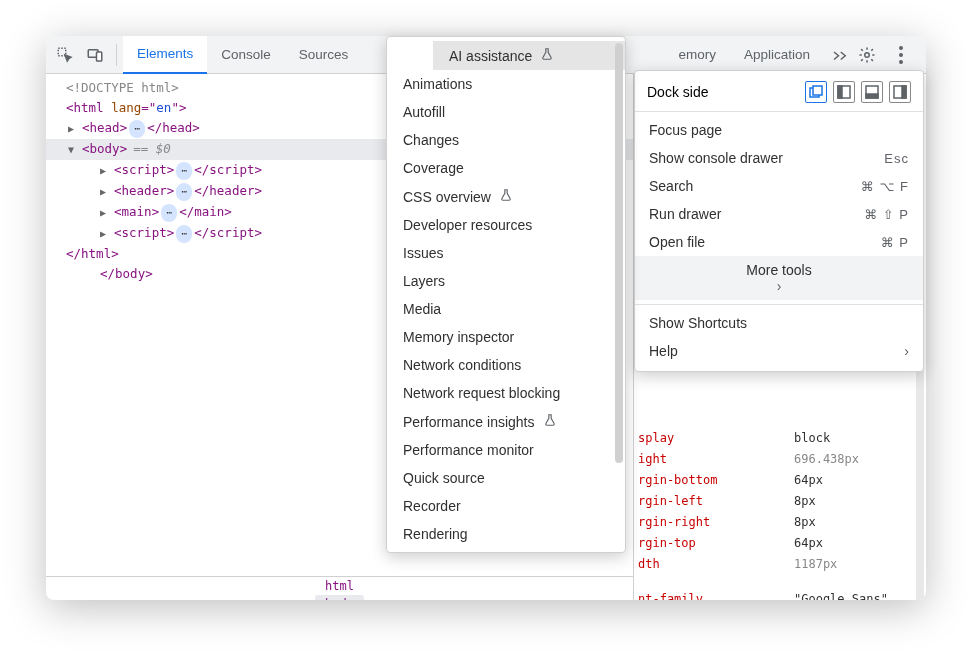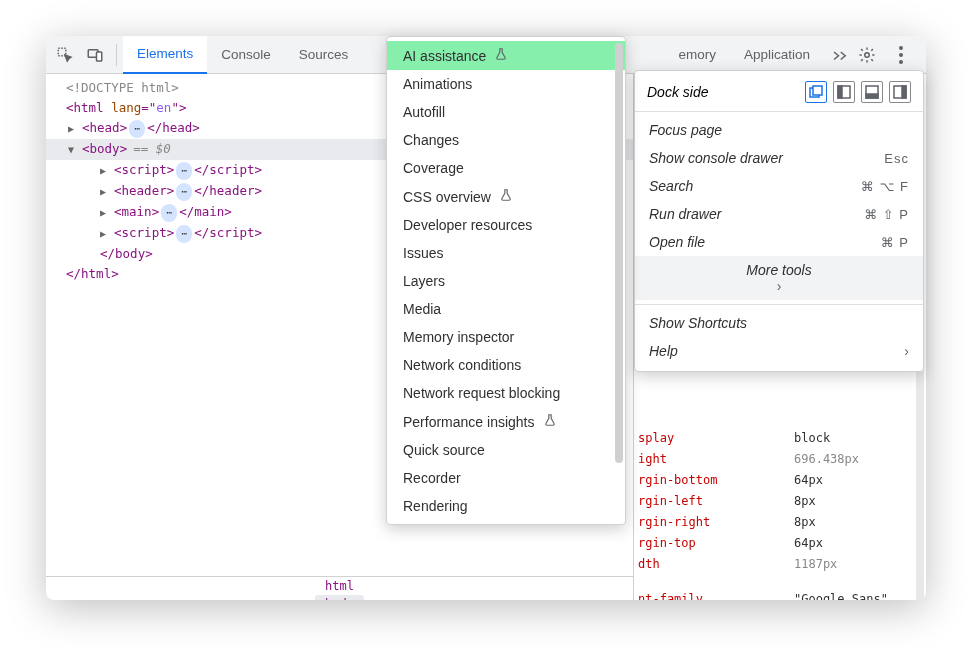--- a/index.html
+++ b/index.html
@@ -21,21 +21,21 @@
     
     .elements-panel { width: 588px; display: flex; flex-direction: column; border-right: 1px solid #d0d0d0; }
     .dom-tree { flex: 1; font-family: Menlo, Monaco, monospace; font-size: 12.5px; padding: 4px 0; overflow: auto; }
     .dom-line { padding: 1px 0 1px 20px; white-space: nowrap; line-height: 18px; }
     .dom-line.selected { background: #e8eaed; }
     .indent1 { padding-left: 20px; }
     .indent2 { padding-left: 36px; }
     .indent3 { padding-left: 68px; }
     .tag { color: #881280; }
     .attr-name { color: #994500; }
-    .attr-val { color: #8b5cf6; }
+    .attr-val { color: #1d4ed8; }
     .doctype { color: #888; }
     .ellipsis { display: inline-block; background: #d4e4ff; border-radius: 8px; padding: 0 5px; color: #333; font-size: 10px; vertical-align: middle; margin: 0 2px; }
     .arrow { display: inline-block; width: 10px; color: #666; font-size: 10px; margin-left: -14px; margin-right: 4px; }
     .eq0 { color: #888; font-style: italic; margin-left: 6px; }
     
     .breadcrumb { height: 24px; border-top: 1px solid #d0d0d0; display: flex; align-items: center; padding: 0 4px; font-family: Menlo, monospace; font-size: 12px; flex-direction: column; }
     .crumb { padding: 2px 10px; color: #881280; cursor: pointer; }
     .crumb.active { background: #e8eaed; border-radius: 3px; }
     
     
@@ -44,27 +44,27 @@
     .style-row { display: flex; padding: 1px 0 1px 4px; line-height: 19px; }
     .style-prop { color: #c80000; width: 156px; white-space: nowrap; overflow: hidden; }
     .style-val { color: #303030; }
     .style-val.gray { color: #888; }
     .style-gap { height: 14px; }
     
     
     .submenu { position: absolute; top: 36px; left: 386px; width: 240px; background: #fff; box-shadow: 0 4px 16px rgba(0,0,0,0.2); border: 1px solid #d0d0d0; border-radius: 4px; padding: 4px 0; z-index: 100; }
     .submenu-scroll { position: absolute; top: 6px; right: 2px; width: 8px; height: 420px; background: #d0d0d0; border-radius: 4px; }
     .submenu .mitem { padding: 6px 16px; font-size: 14px; color: #303030; cursor: pointer; display: flex; align-items: center; gap: 8px; }
-    .submenu .mitem.hl { background: #86efac; }
+    .submenu .mitem.hl { background: #e5e5e5; margin-left: 46px; }
     
     
     .context-menu { position: absolute; top: 70px; left: 634px; width: 290px; background: #fff; border: 1px solid #d0d0d0; border-radius: 4px; box-shadow: 0 4px 16px rgba(0,0,0,0.2); z-index: 90; padding: 6px 0; font-size: 14px; }
     .cm-row { display: flex; align-items: center; padding: 6px 14px; color: #303030; cursor: pointer; }
     .cm-row.hl { background: #f1f3f4; flex-direction: column; }
-    .cm-label { flex: 1; font-style: italic; }
+    .cm-label { flex: 1; }
     .cm-shortcut { color: #5f6368; font-size: 13px; letter-spacing: 1px; }
     .cm-arrow { color: #5f6368; font-size: 14px; }
     .cm-sep { height: 1px; background: #e0e0e0; margin: 4px 0; }
     .dock-row { display: flex; align-items: center; padding: 4px 12px; }
     .dock-icons { display: flex; gap: 6px; margin-left: auto; }
     .dock-btn { width: 22px; height: 22px; border: 1px solid #888; border-radius: 2px; display: flex; align-items: center; justify-content: center; cursor: pointer; }
     .dock-btn.active { border-color: #1a73e8; }
     
     .main-scroll { position: absolute; right: 2px; top: 42px; width: 8px; height: 554px; background: #e8e8e8; border-radius: 4px; }
     .main-scroll-thumb { width: 8px; height: 200px; background: #c0c0c0; border-radius: 4px; }
@@ -121,22 +121,22 @@
     <div class="elements-panel">
       <div class="dom-tree" style="position:relative">
         <div class="dom-line indent1"><span class="doctype">&lt;!DOCTYPE html&gt;</span></div>
         <div class="dom-line indent1"><span class="tag">&lt;html </span><span class="attr-name">lang</span><span class="tag">="</span><span class="attr-val">en</span><span class="tag">"&gt;</span></div>
         <div class="dom-line indent2"><span class="arrow">▶</span><span class="tag">&lt;head&gt;</span><span class="ellipsis">⋯</span><span class="tag">&lt;/head&gt;</span></div>
         <div class="dom-line indent2 selected" style="position:relative"><span class="arrow">▼</span><span class="tag">&lt;body&gt;</span><span class="eq0">== $0</span></div>
         <div class="dom-line indent3"><span class="arrow">▶</span><span class="tag">&lt;script&gt;</span><span class="ellipsis">⋯</span><span class="tag">&lt;/script&gt;</span></div>
         <div class="dom-line indent3"><span class="arrow">▶</span><span class="tag">&lt;header&gt;</span><span class="ellipsis">⋯</span><span class="tag">&lt;/header&gt;</span></div>
         <div class="dom-line indent3"><span class="arrow">▶</span><span class="tag">&lt;main&gt;</span><span class="ellipsis">⋯</span><span class="tag">&lt;/main&gt;</span></div>
         <div class="dom-line indent3"><span class="arrow">▶</span><span class="tag">&lt;script&gt;</span><span class="ellipsis">⋯</span><span class="tag">&lt;/script&gt;</span></div>
+        <div class="dom-line indent1"><span class="tag">&lt;/html&gt;</span></div>
         <div class="dom-line indent3" style="padding-left:54px"><span class="tag">&lt;/body&gt;</span></div>
-        <div class="dom-line indent1"><span class="tag">&lt;/html&gt;</span></div>
       </div>
       <div class="breadcrumb">
         <div class="crumb">html</div>
         <div class="crumb active">body</div>
       </div>
     </div>
 
     <div class="styles-panel">
       <div class="styles-content">
         <div id="style-rows-1">
@@ -269,17 +269,18 @@
       <div class="mitem">Developer resources</div>
       <div class="mitem">Issues</div>
       <div class="mitem">Layers</div>
       <div class="mitem">Media</div>
       <div class="mitem">Memory inspector</div>
       <div class="mitem">Network conditions</div>
       <div class="mitem">Network request blocking</div>
       <div class="mitem">Performance insights<span><svg width="14" height="14" viewBox="0 0 24 24" fill="none" stroke="#5f6368" stroke-width="2">
             <path d="M9 3h6M10 3v6l-5 9a2 2 0 0 0 2 3h10a2 2 0 0 0 2-3l-5-9V3"></path>
           </svg></span></div>
+      <div class="mitem">Performance monitor</div>
       <div class="mitem">Quick source</div>
       <div class="mitem">Recorder</div>
       <div class="mitem">Rendering</div>
     </div>
 </div>
 
 </body></html>

